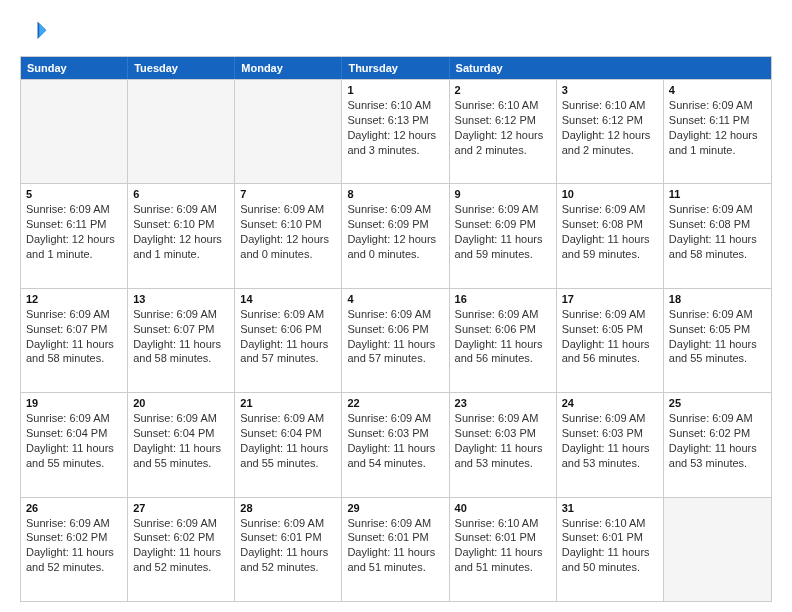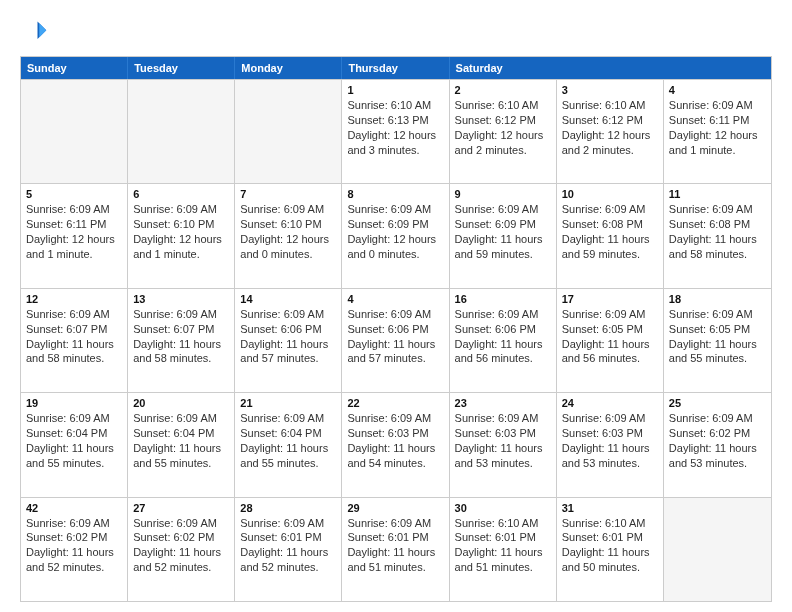--- a/index.html
+++ b/index.html
@@ -243,37 +243,37 @@
             <div class="day-num">24</div>
             <div class="cell-text">Sunrise: 6:09 AM<br>Sunset: 6:03 PM<br>Daylight: 11 hours and 53 minutes.</div>
           </div>
           <div class="cal-cell">
             <div class="day-num">25</div>
             <div class="cell-text">Sunrise: 6:09 AM<br>Sunset: 6:02 PM<br>Daylight: 11 hours and 53 minutes.</div>
           </div>
         </div>
         <div class="cal-row">
           <div class="cal-cell">
-            <div class="day-num">42</div>
+            <div class="day-num">26</div>
             <div class="cell-text">Sunrise: 6:09 AM<br>Sunset: 6:02 PM<br>Daylight: 11 hours and 52 minutes.</div>
           </div>
           <div class="cal-cell">
             <div class="day-num">27</div>
             <div class="cell-text">Sunrise: 6:09 AM<br>Sunset: 6:02 PM<br>Daylight: 11 hours and 52 minutes.</div>
           </div>
           <div class="cal-cell">
             <div class="day-num">28</div>
             <div class="cell-text">Sunrise: 6:09 AM<br>Sunset: 6:01 PM<br>Daylight: 11 hours and 52 minutes.</div>
           </div>
           <div class="cal-cell">
             <div class="day-num">29</div>
             <div class="cell-text">Sunrise: 6:09 AM<br>Sunset: 6:01 PM<br>Daylight: 11 hours and 51 minutes.</div>
           </div>
           <div class="cal-cell">
-            <div class="day-num">30</div>
+            <div class="day-num">40</div>
             <div class="cell-text">Sunrise: 6:10 AM<br>Sunset: 6:01 PM<br>Daylight: 11 hours and 51 minutes.</div>
           </div>
           <div class="cal-cell">
             <div class="day-num">31</div>
             <div class="cell-text">Sunrise: 6:10 AM<br>Sunset: 6:01 PM<br>Daylight: 11 hours and 50 minutes.</div>
           </div>
           <div class="cal-cell empty"></div>
         </div>
       </div>
   </div>

